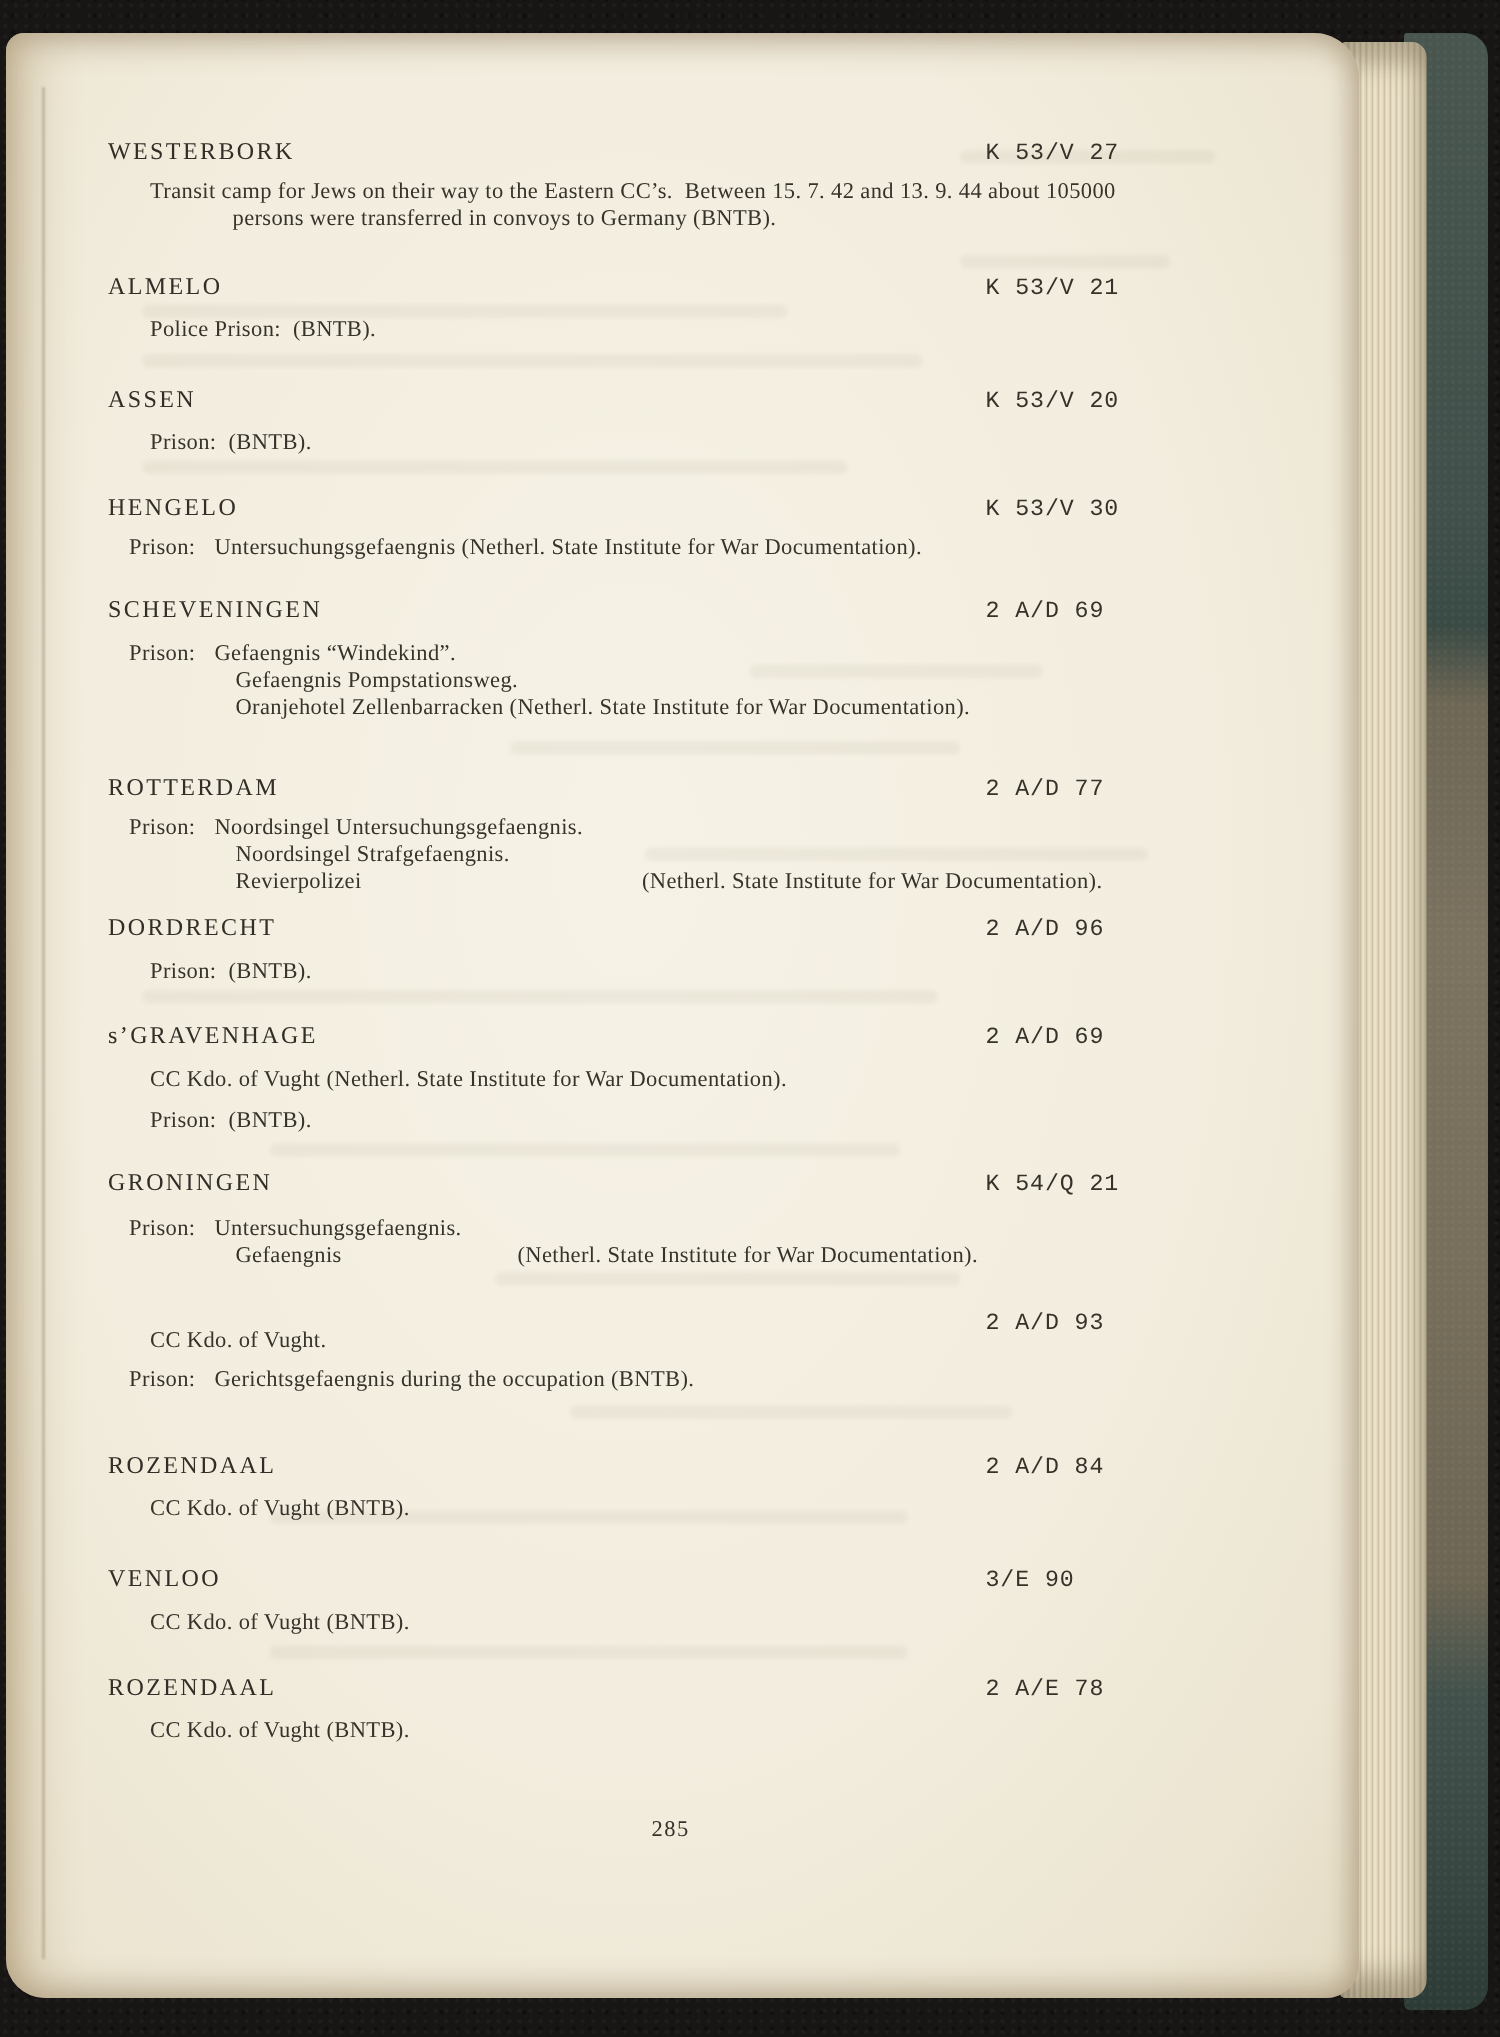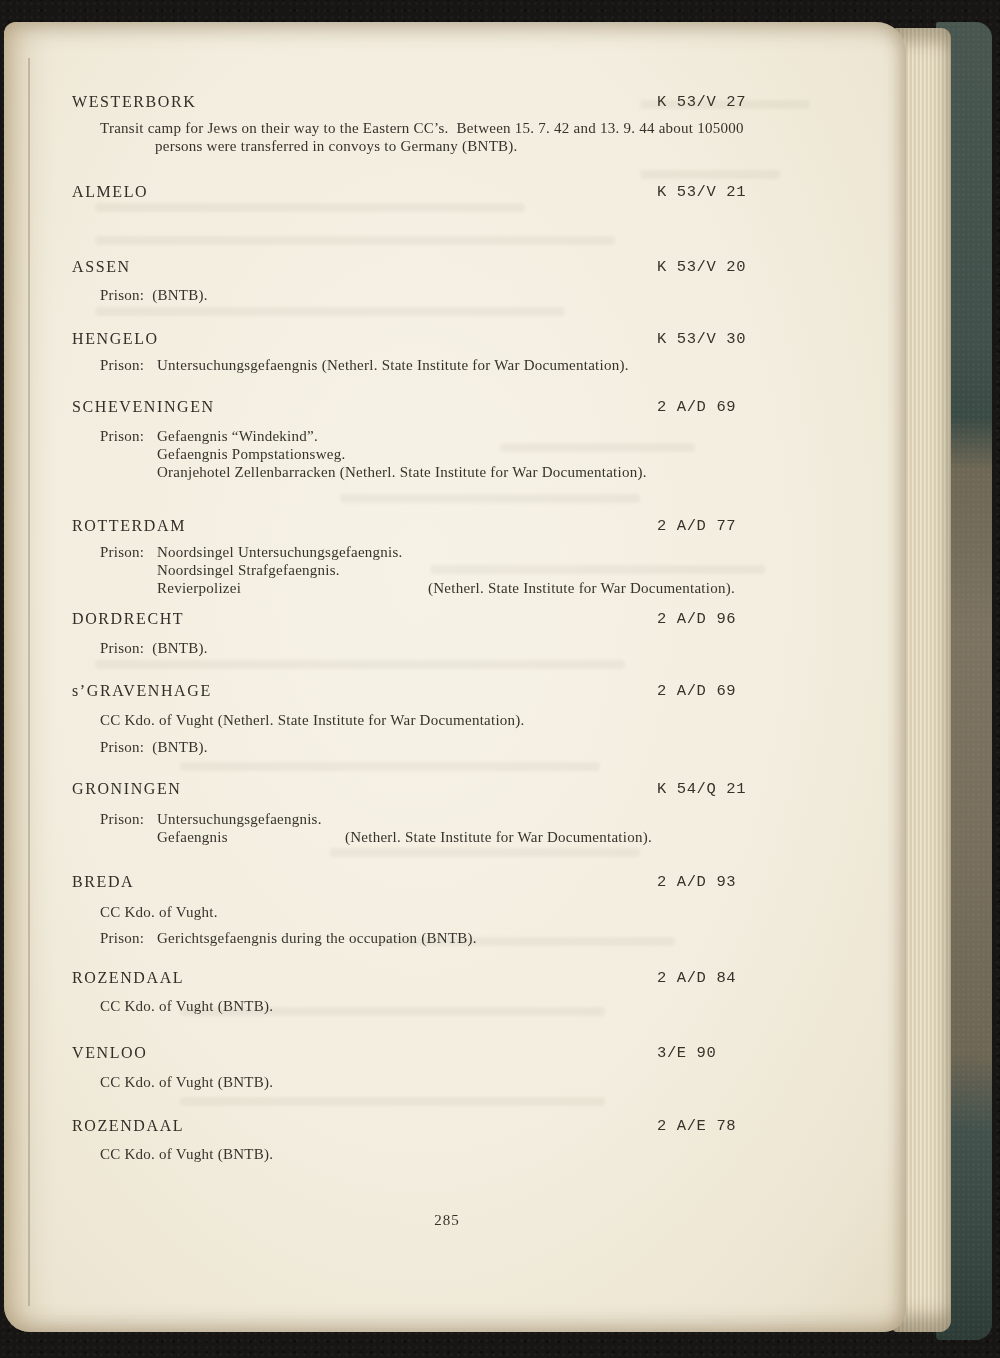--- a/index.html
+++ b/index.html
@@ -63,21 +63,21 @@
   .g13{top:1007px;left:180px;width:425px;}.g14{top:1097px;left:180px;width:425px;}
   
   .entry{position:absolute;left:72px;width:780px;color:#37332b;
     font-size:15px;line-height:18px;letter-spacing:.25px;}
   .place{font-size:16px;letter-spacing:1.6px;color:#322e27;white-space:pre;}
   .code{position:absolute;left:585px;top:0;font-size:15.5px;letter-spacing:.6px;white-space:pre;color:#36322a;font-family:Liberation Mono, monospace;}
   .l{margin-left:28px;white-space:pre-wrap;}
   .hang{margin-left:83px;white-space:pre-wrap;}
   .cont{margin-left:85px;white-space:pre-wrap;}
   .label{display:inline-block;width:57px;white-space:pre;}
-  .lb{margin-left:28px;white-space:pre-wrap;}
+  .lb{margin-left:14px;white-space:pre-wrap;}
   .mt8{margin-top:8px;} .mt9{margin-top:9px;} .mt10{margin-top:10px;}
   .mt11{margin-top:11px;} .mt12{margin-top:12px;}
   .ga-rev{display:inline-block;width:271px;white-space:pre;}
   .ga-gef{display:inline-block;width:188px;white-space:pre;}
   .pageno{position:absolute;left:417px;top:1212px;width:60px;text-align:center;
     font-size:15px;letter-spacing:1px;color:#37332b;}
 </style>
 </head>
 <body>
 
@@ -106,20 +106,21 @@
   <div class="entry" style="top:93px">
     <div class="place">WESTERBORK</div>
     <div class="code">K 53/V 27</div>
     <div class="l mt8">Transit camp for Jews on their way to the Eastern CC’s.  Between 15. 7. 42 and 13. 9. 44 about 105000</div>
     <div class="hang">persons were transferred in convoys to Germany (BNTB).</div>
   </div>
 
   <div class="entry" style="top:183px">
     <div class="place">ALMELO</div>
     <div class="code">K 53/V 21</div>
+    <div class="l mt10">Police Prison:  (BNTB).</div>
   </div>
 
   <div class="entry" style="top:258px">
     <div class="place">ASSEN</div>
     <div class="code">K 53/V 20</div>
     <div class="l mt10">Prison:  (BNTB).</div>
   </div>
 
   <div class="entry" style="top:330px">
     <div class="place">HENGELO</div>
@@ -157,21 +158,20 @@
   </div>
 
   <div class="entry" style="top:780px">
     <div class="place">GRONINGEN</div>
     <div class="code">K 54/Q 21</div>
     <div class="lb mt12"><span class="label">Prison:</span><span>Untersuchungsgefaengnis.</span></div>
     <div class="cont"><span class="ga-gef">Gefaengnis</span><span>(Netherl. State Institute for War Documentation).</span></div>
   </div>
 
   <div class="entry" style="top:873px">
-    <div class="place">BREDA</div>
     <div class="code">2 A/D 93</div>
     <div class="l mt12">CC Kdo. of Vught.</div>
     <div class="lb mt8"><span class="label">Prison:</span><span>Gerichtsgefaengnis during the occupation (BNTB).</span></div>
   </div>
 
   <div class="entry" style="top:969px">
     <div class="place">ROZENDAAL</div>
     <div class="code">2 A/D 84</div>
     <div class="l mt10">CC Kdo. of Vught (BNTB).</div>
   </div>

